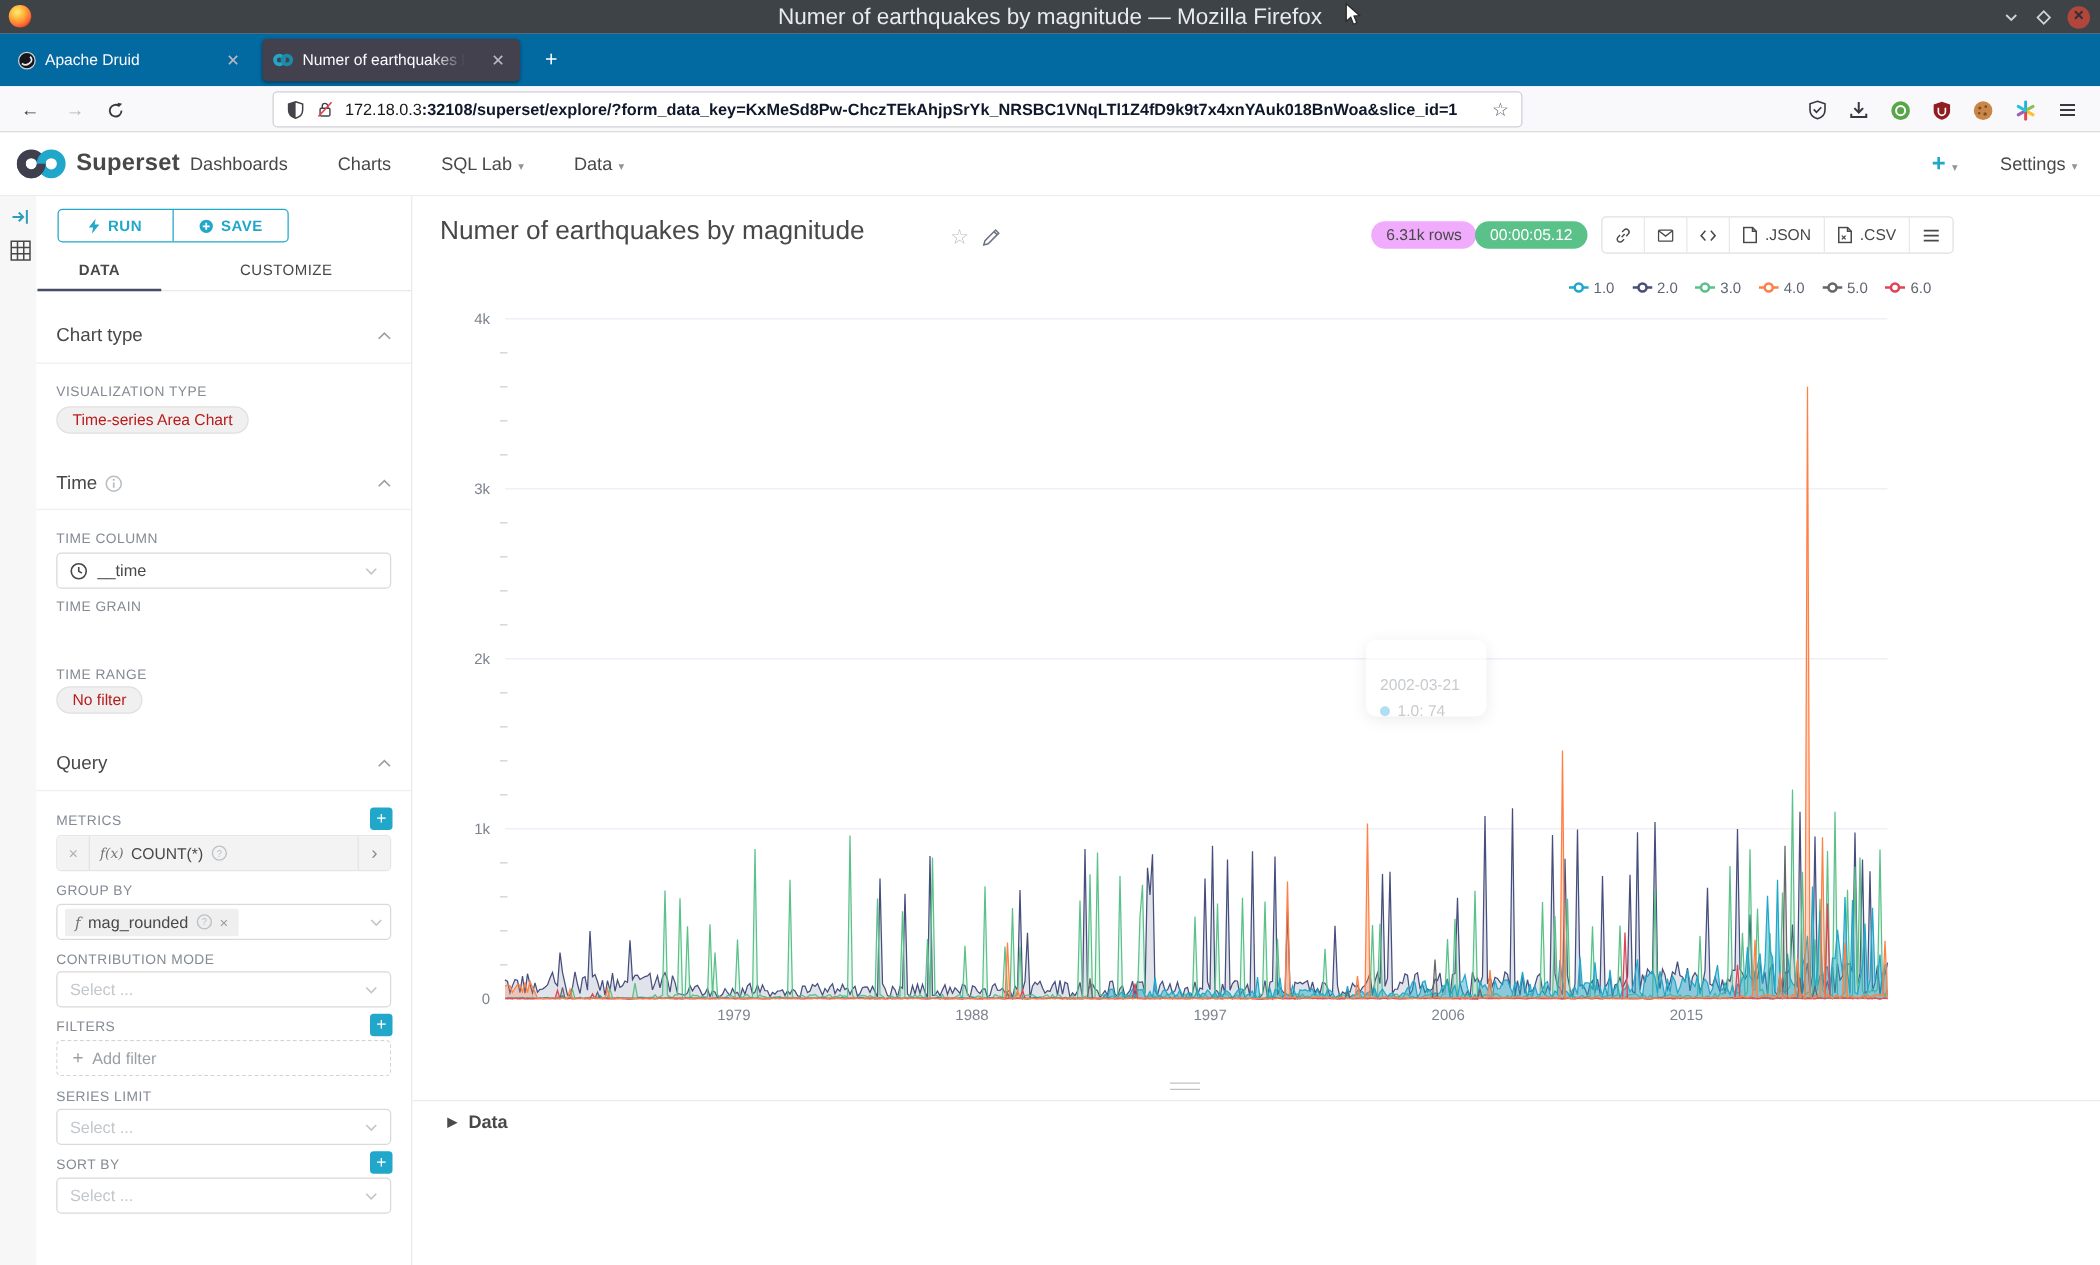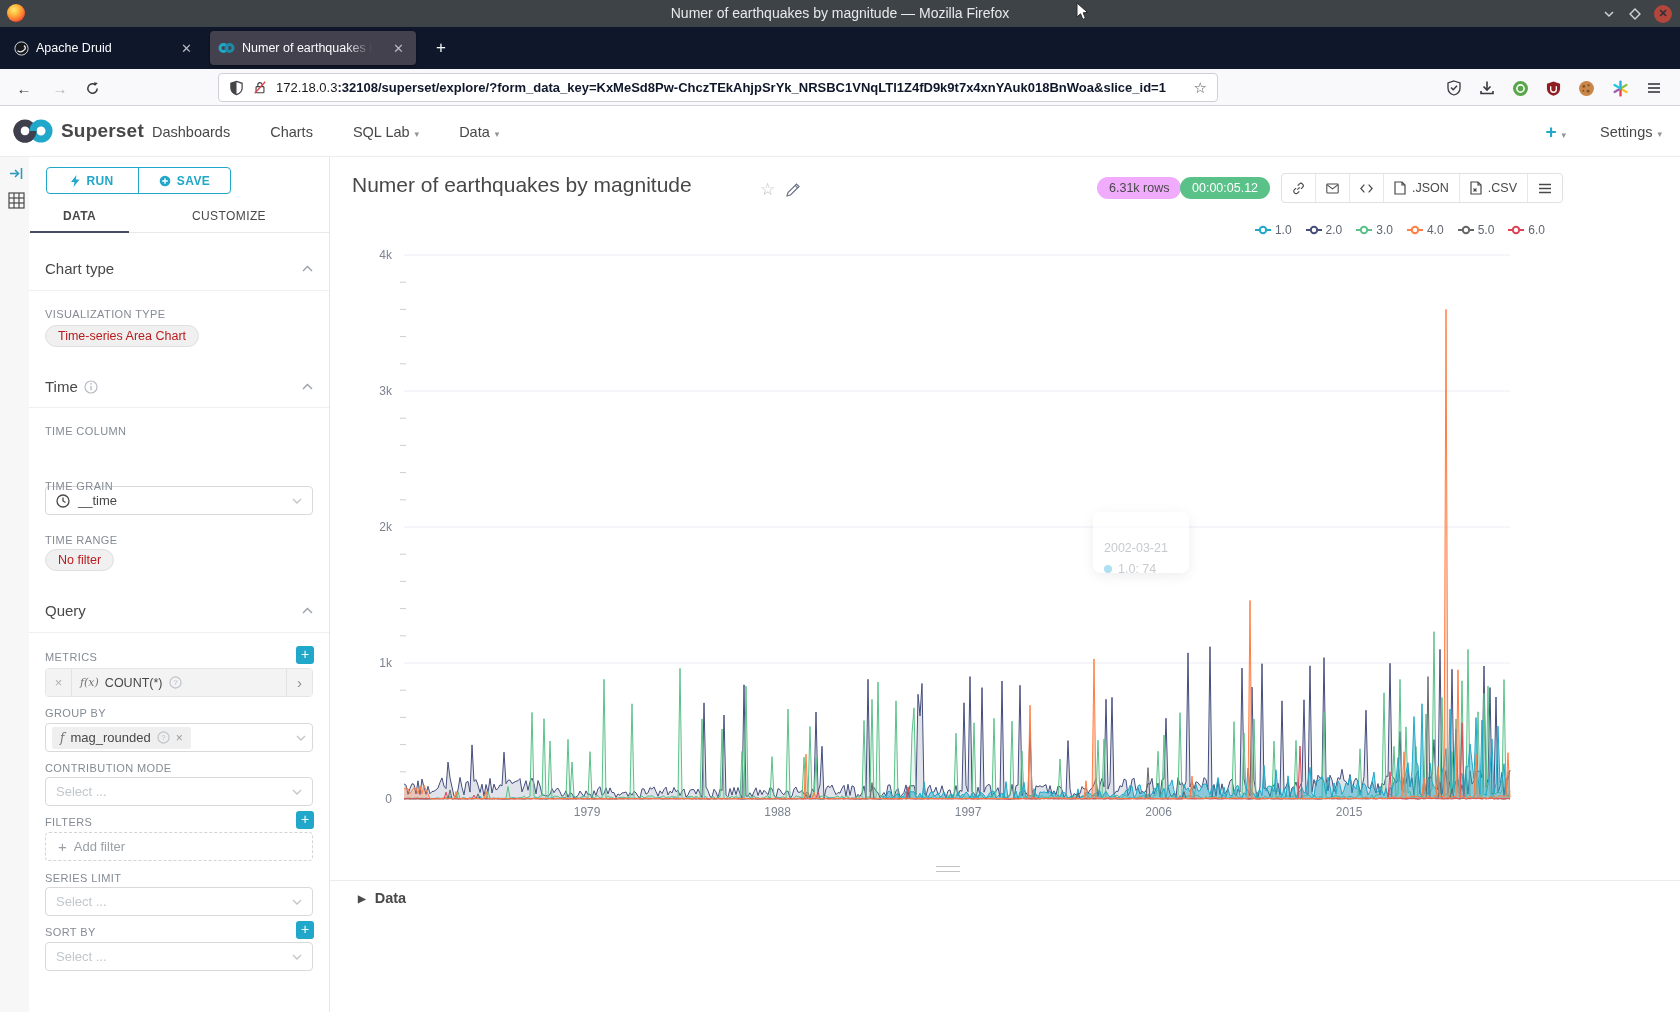--- a/index.html
+++ b/index.html
@@ -3,27 +3,27 @@
 <meta charset="utf-8">
 <style>
   * { box-sizing: border-box; margin: 0; padding: 0; }
   html,body { width:1680px; height:1012px; }
   body { font-family:"Liberation Sans", sans-serif; background:#f7f7f7; overflow:hidden; position:relative; }
 
   
   .titlebar { position:absolute; left:0; top:0; width:1680px; height:27px; background:#3e4347; display:flex; align-items:center; }
   .fx-logo { position:absolute; left:7px; top:4px; width:18px; height:18px; border-radius:50%;
              background:radial-gradient(circle at 38% 32%, #ffe066 8%, #ffab33 38%, #ff7139 62%, #e0340f 85%, #b52a06); }
-  .win-title { position:absolute; left:0; right:0; top:0; height:27px; line-height:27px; text-align:center; color:#e8eaed; font-size:14px; }
+  .win-title { position:absolute; left:0; right:0; top:0; height:27px; line-height:27px; text-align:center; color:#e8eaed; font-size:18px; }
   .win-ctrls { position:absolute; right:8px; top:0; height:27px; display:flex; align-items:center; gap:12px; }
   .win-ctrls svg { display:block; }
   .close-btn { width:18px; height:18px; border-radius:50%; background:#b2463d; display:flex; align-items:center; justify-content:center; color:#2d3135; font-size:11px; font-weight:bold; line-height:1; }
 
   
-  .tabbar { position:absolute; left:0; top:27px; width:1680px; height:42px; background:#0f172a; }
+  .tabbar { position:absolute; left:0; top:27px; width:1680px; height:42px; background:#0369a1; }
   .tab { position:absolute; top:4px; height:34px; border-radius:4px; display:flex; align-items:center; color:#fbfbfe; font-size:12.5px; padding:0 8px; }
   .tab .tab-label { white-space:nowrap; overflow:hidden; max-width:140px; }
   .tab-close { margin-left:auto; color:#b9b9c2; font-size:13px; padding:0 4px; }
   .tab.active { background:#42414d; box-shadow:0 1px 3px rgba(0,0,0,.4); }
   .newtab { position:absolute; left:428px; top:8px; width:26px; height:26px; color:#fbfbfe; font-size:17px; text-align:center; line-height:25px; border-radius:4px; }
 
   
   .navbar { position:absolute; left:0; top:69px; width:1680px; height:37px; background:#f9f9fb; border-bottom:1px solid #d4d4d8; }
   .nav-ico { position:absolute; top:7px; width:24px; height:24px; display:flex; align-items:center; justify-content:center; font-size:15px; color:#38383d; border-radius:4px; }
   .urlbar { position:absolute; left:218px; top:4px; width:1000px; height:29px; background:#fff; border:1px solid #cfcfd8; border-radius:4px; display:flex; align-items:center; padding:0 10px; font-size:13px; }
@@ -292,21 +292,21 @@
         <line x1="7" y1="6" x2="7" y2="10.2" stroke="#b8bdc4" stroke-width="1.4"></line>
         <circle cx="7" cy="3.8" r="0.9" fill="#b8bdc4"></circle>
       </svg>
     <svg class="sec-chev" width="11" height="7" viewBox="0 0 11 7">
         <polyline points="1,6 5.5,1.5 10,6" fill="none" stroke="#9aa0a6" stroke-width="1.4"></polyline>
       </svg>
   </div>
   <div class="divider" style="top:250px;"></div>
 
   <div class="flabel" style="top:268px;">TIME COLUMN</div>
-  <div class="select" style="top:285px;margin-top:44px;">
+  <div class="select" style="top:285px;">
     <svg width="14" height="14" viewBox="0 0 14 14">
         <circle cx="7" cy="7" r="6" fill="none" stroke="#484848" stroke-width="1.3"></circle>
         <polyline points="7,3.5 7,7 9.5,8.5" fill="none" stroke="#484848" stroke-width="1.3"></polyline>
       </svg>
     <span>__time</span>
     <svg class="chev" width="10" height="6" viewBox="0 0 10 6">
         <polyline points="1,1 5,5 9,1" fill="none" stroke="#c4c4c4" stroke-width="1.3"></polyline>
       </svg>
   </div>
 

